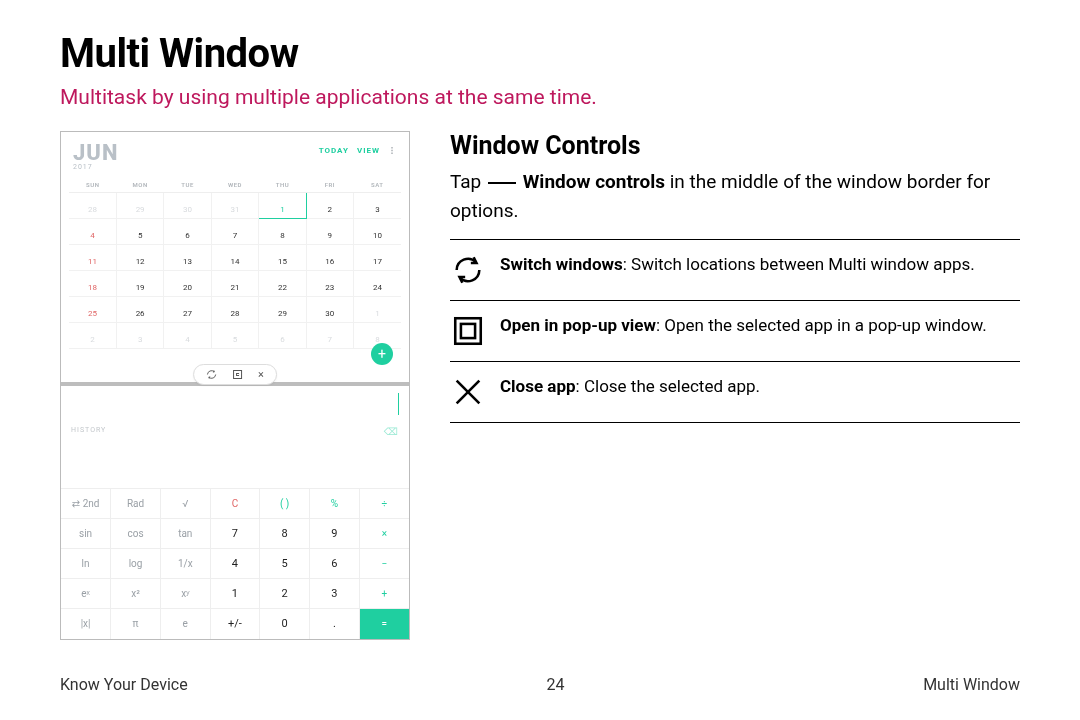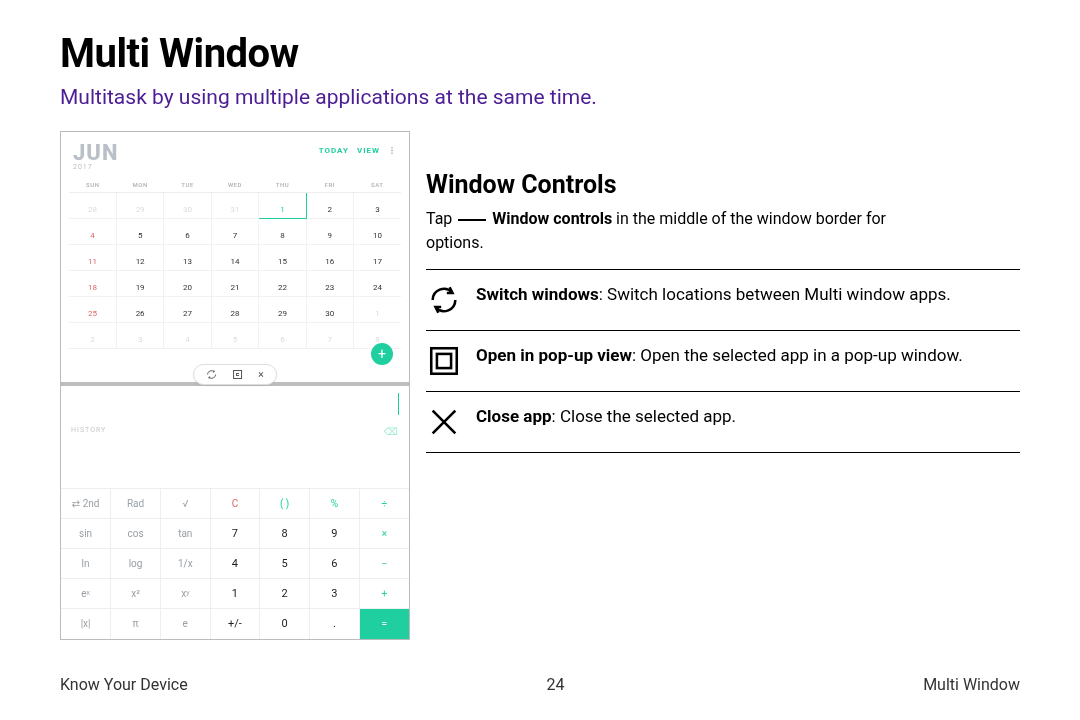--- a/index.html
+++ b/index.html
@@ -14,26 +14,26 @@
   }
   .page-title {
     font-size: 40px;
     font-weight: 700;
     letter-spacing: -0.5px;
     margin-bottom: 8px;
   }
   .page-subtitle {
     font-size: 21px;
     font-weight: 400;
-    color: #4c1d95;
+    color: #be185d;
     margin-bottom: 22px;
   }
   .content-row {
     display: flex;
-    gap: 16px;
+    gap: 40px;
   }
   
   .device-col { width: 350px; flex-shrink: 0; }
   .device {
     width: 350px;
     border: 1px solid #bbb;
     background: #fff;
     display: flex;
     flex-direction: column;
   }
@@ -171,28 +171,28 @@
     border-top: 1px solid #eee;
     border-right: 1px solid #eee;
     width: calc(100%/7);
   }
   .kbd td:last-child{ border-right:none;}
   .kbd td.num { color:#222; font-size:11px; }
   .kbd td.red { color:#e06666; }
   .kbd td.op { color:#1fcfa0; }
   .kbd td.eq { background:#1fcfa0; color:#fff; }
   
-  .info-col { flex:1;margin-top:39px; }
+  .info-col { flex:1; }
   .info-col h2 {
     font-size: 25px;
     font-weight:700;
     margin-bottom: 8px;
   }
   .tap-line {
-    font-size: 16px;
+    font-size: 19px;
     line-height: 1.5;
     margin-bottom: 14px;
   }
   .tap-line .dash {
     display:inline-block;
     width: 28px;
     height: 0;
     border-top: 2px solid #000;
     vertical-align: middle;
     margin: 0 2px;

